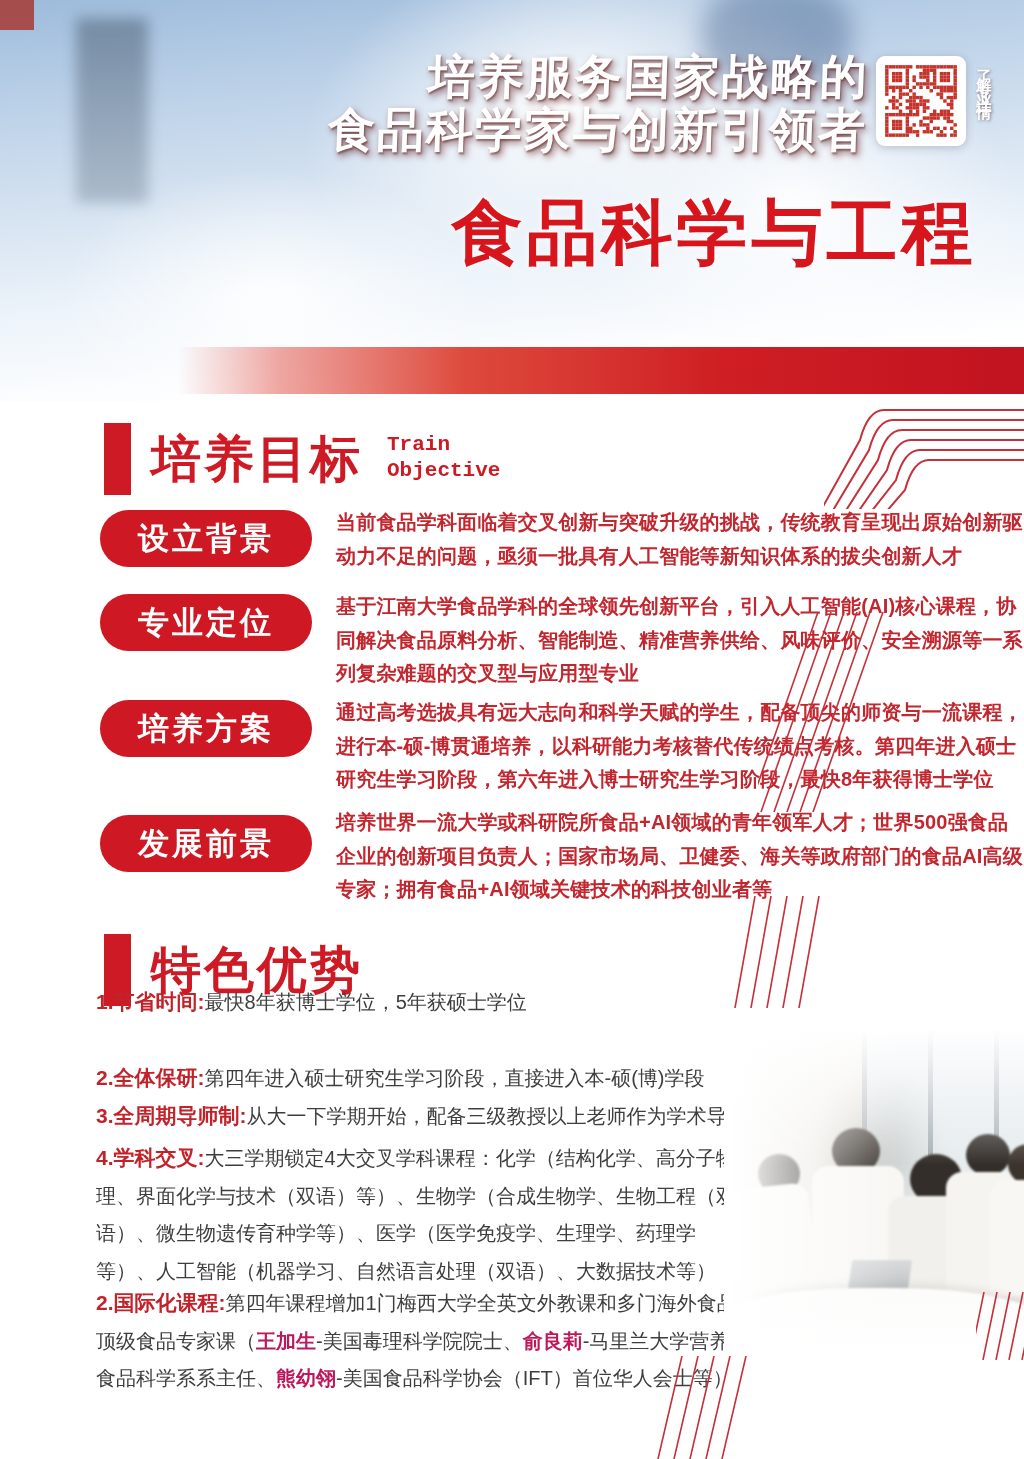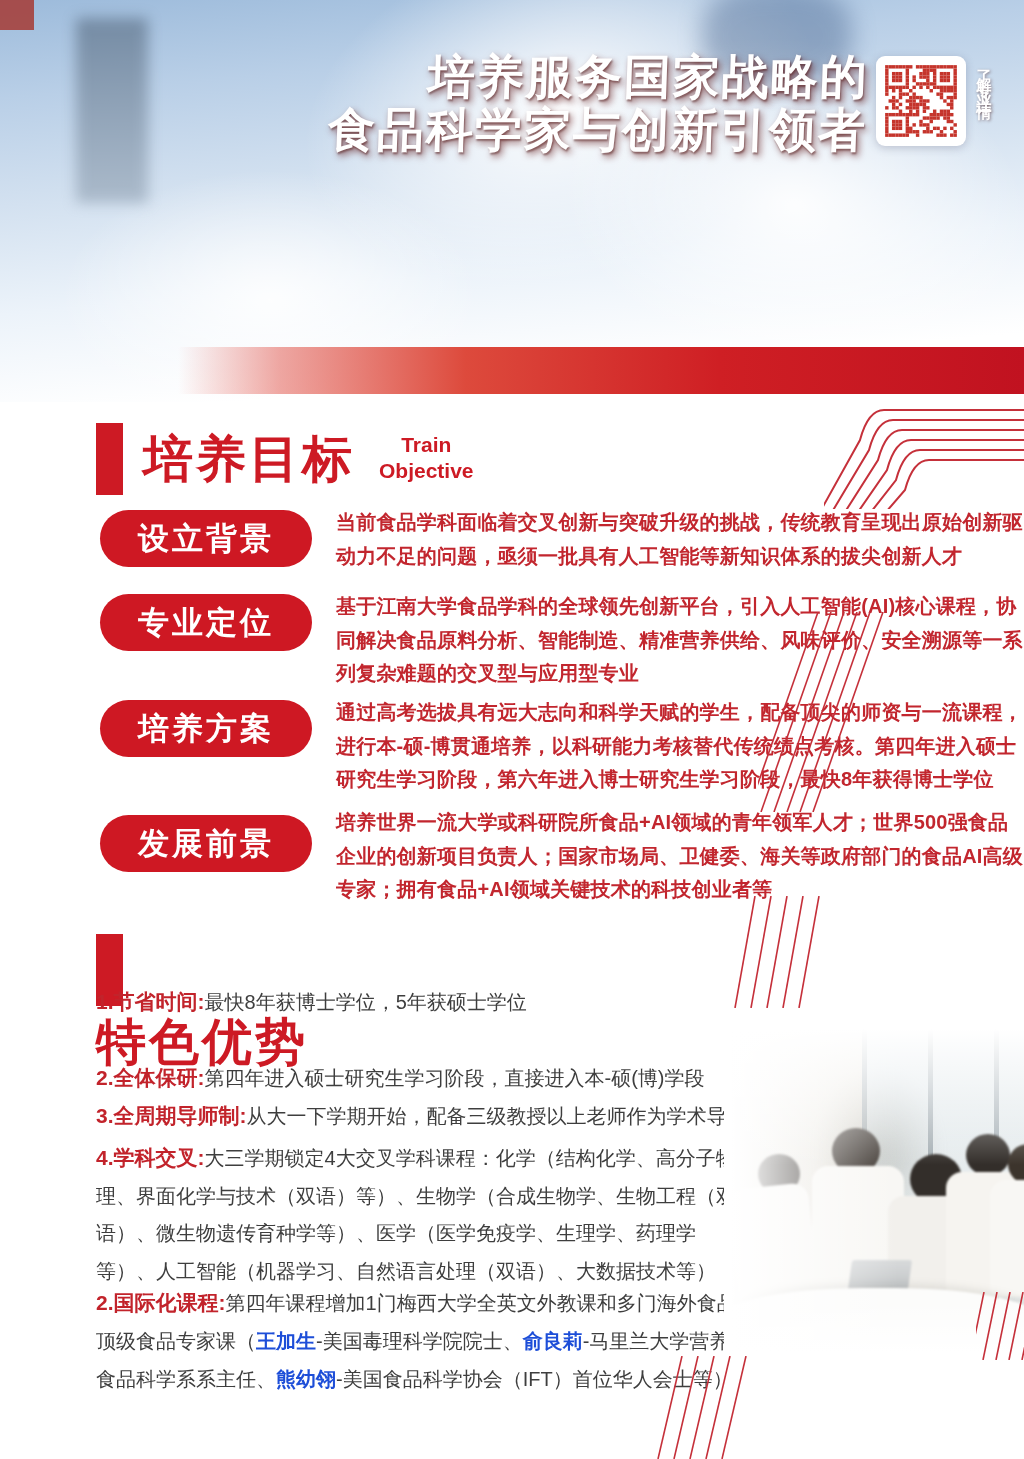--- a/index.html
+++ b/index.html
@@ -34,38 +34,38 @@
     -webkit-background-clip:text;background-clip:text;color:transparent;}
   .hero-title{position:absolute;left:404px;top:186px;width:620px;text-align:center;
     font-size:71px;font-weight:900;letter-spacing:4px;color:#d6161c;
     text-shadow:0 0 7px rgba(255,255,255,.95),0 0 2px #fff;}
   .hero-subtitle{position:absolute;left:398px;top:278px;width:626px;text-align:center;
     font-size:36px;font-weight:800;letter-spacing:1px;color:#d6161c;
     text-shadow:0 0 6px rgba(255,255,255,.95),0 0 2px #fff;}
   .red-bar{position:absolute;left:178px;top:347px;width:846px;height:47px;
     background:linear-gradient(90deg,rgba(224,80,70,0) 0%,rgba(224,80,70,.5) 12%,#dd4a3c 34%,#cf1f24 64%,#c11220 100%);}
   
-  .sec{position:absolute;left:96px;display:flex;align-items:flex-start;text-align:center;}
-  .sec1{top:423px;} .sec2{top:934px;flex-direction:column;}
+  .sec{position:absolute;left:104px;display:flex;align-items:flex-start;}
+  .sec1{top:423px;} .sec2{top:934px;}
   .sec-block{width:27px;height:72px;background:var(--red-main);margin-right:20px;}
   .sec-title{font-size:50px;font-weight:900;color:var(--red-main);line-height:72px;letter-spacing:3px;}
-  .sec-en{margin-left:24px;font-size:21px;font-weight:700;color:var(--red-main);line-height:26px;padding-top:9px;}
+  .sec-en{margin-left:24px;font-size:21px;font-weight:700;color:var(--red-main);line-height:26px;padding-top:9px;font-family:Liberation Mono, monospace;}
   
   .row{position:absolute;left:100px;width:924px;}
   .row-0{top:506px;}.row-1{top:590px;}.row-2{top:696px;}.row-3{top:806px;}
   .pill{position:absolute;left:0;top:4px;width:212px;height:57px;border-radius:29px;background:#ce1823;
     color:#fff;font-size:31px;font-weight:800;letter-spacing:3px;display:flex;align-items:center;justify-content:center;}
   .row-3 .pill{top:9px;}
   .para{position:absolute;left:236px;top:0;width:692px;font-size:20px;font-weight:700;color:var(--red-text);
     line-height:33.5px;letter-spacing:.2px;word-break:break-all;}
   
   .feat{position:absolute;left:96px;margin:0;font-size:20px;word-break:break-all;color:var(--ink);}
   .feat-label{color:#c2232b;font-weight:800;font-size:21px;}
   .feat-body{font-weight:400;}
-  .seg-bold{font-weight:800;color:#1d4ed8;font-family:Liberation Mono, monospace;}
+  .seg-bold{font-weight:800;color:#be185d;}
   .feat-0{top:988px;width:920px;line-height:28px;}
   .feat-1{top:1064px;width:920px;line-height:28px;}
   .feat-2{top:1102px;width:920px;line-height:28px;}
   .feat-3{top:1139px;width:656px;line-height:37.5px;}
   .feat-4{top:1284px;width:660px;line-height:37.5px;}
   
   .photo{position:absolute;left:724px;top:1026px;width:300px;height:332px;overflow:hidden;}
   .ph-wall{position:absolute;inset:0;background:linear-gradient(100deg,#efede8 0%,#e9e6df 50%,#dee2e4 100%);}
   .ph-window{position:absolute;left:46%;top:0;width:54%;height:100%;
     background:linear-gradient(#dde5e9,#edf1f1 70%,#e3e6e6);}
@@ -349,20 +349,21 @@
             <rect x="66" y="86" width="4" height="4" fill="#c5342b"></rect>
             <rect x="70" y="86" width="4" height="4" fill="#c5342b"></rect>
             <rect x="74" y="86" width="4" height="4" fill="#c5342b"></rect>
             <rect x="82" y="86" width="4" height="4" fill="#c5342b"></rect>
             <rect x="86" y="86" width="4" height="4" fill="#c5342b"></rect>
           </g>
         </svg>
     </div>
     <div class="qr-caption">了解专业详情</div>
 
+    <div class="hero-title">食品科学与工程</div>
     <div class="red-bar"></div>
   </div>
 
   <div class="sec sec1">
     <div class="sec-block"></div>
     <div class="sec-title">培养目标</div>
     <div class="sec-en">
       <div>Train</div>
       <div>Objective</div>
     </div>

